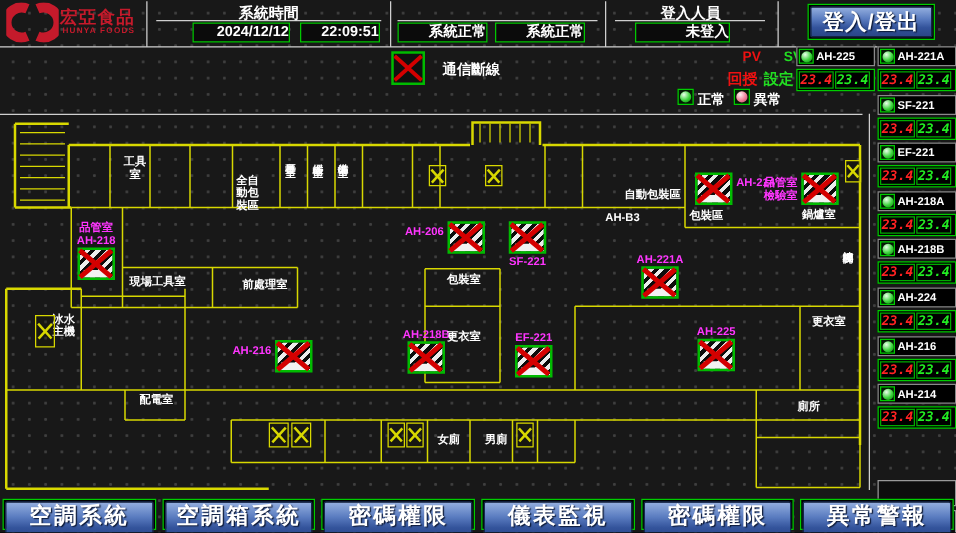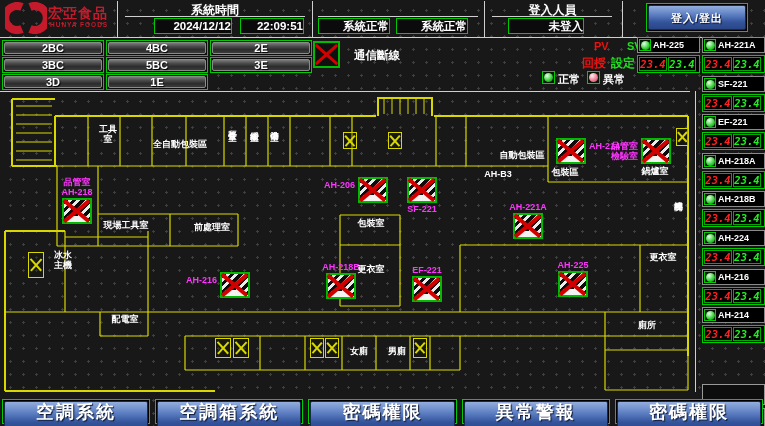--- a/index.html
+++ b/index.html
@@ -15,21 +15,21 @@
 
 .hlabel{position:absolute;color:#fff;font-weight:bold;font-size:12px;text-align:center;white-space:nowrap}
 .vbox{position:absolute;background:#0b0b0b;border:1px solid #00c800;color:#fff;font-weight:bold;
   font-size:11.5px;text-align:right;line-height:14px;white-space:nowrap}
 .logo-title{position:absolute;left:48px;top:5px;color:#c51a2b;font-weight:bold;font-size:14px;letter-spacing:1px}
 .logo-sub{position:absolute;left:50px;top:21px;color:#c51a2b;font-weight:bold;font-size:6.5px;letter-spacing:1px}
 .bluebtn{background:linear-gradient(180deg,#93aede 0%,#5a7cc0 40%,#33539b 70%,#2a4687);
   border:1px solid #16294f;border-radius:2px;color:#fff;font-weight:bold;
   text-align:center;text-shadow:1px 1px 1px #0a1530;cursor:pointer}
 #loginWrap{position:absolute;left:646px;top:3px;width:102px;height:29px;border:1px solid #00cc00;padding:1px;background:#000}
-#loginWrap .bluebtn{width:100%;height:100%;font-size:11px;line-height:24px;letter-spacing:1px}
+#loginWrap .bluebtn{width:100%;height:100%;font-size:17px;line-height:24px;letter-spacing:1px}
 
 
 #floorGrid{position:absolute;left:2px;top:40px;width:312px;display:grid;
   grid-template-columns:repeat(3,102px);gap:1px 2px}
 .fwrap{border:1px solid #00cc00;padding:1px;background:#0c0c0c;height:16px}
 .fbtn{height:12px;line-height:11px;text-align:center;color:#fff;font-size:11px;font-weight:bold;
   background:linear-gradient(180deg,#7b7b7b 0%,#4a4a4a 35%,#2c2c2c 65%,#3a3a3a 100%);
   border:1px solid #8a8a8a;border-radius:2px;text-shadow:1px 1px 1px #000;cursor:pointer}
 
 
@@ -113,46 +113,20 @@
     <div class="vbox" style="left:396px;top:18px;width:72px;height:16px">系統正常</div>
 
     <div class="hlabel" style="left:495px;top:2px;width:115px">登入人員</div>
     <div class="vbox" style="left:508px;top:18px;width:76px;height:16px">未登入</div>
 
     <div id="loginWrap">
       <div class="bluebtn">登入/登出</div>
     </div>
   </div>
 
-  <div id="floorGrid">
-      <div class="fwrap">
-        <div class="fbtn">2BC</div>
-      </div>
-      <div class="fwrap">
-        <div class="fbtn">4BC</div>
-      </div>
-      <div class="fwrap">
-        <div class="fbtn">2E</div>
-      </div>
-      <div class="fwrap">
-        <div class="fbtn">3BC</div>
-      </div>
-      <div class="fwrap">
-        <div class="fbtn">5BC</div>
-      </div>
-      <div class="fwrap">
-        <div class="fbtn">3E</div>
-      </div>
-      <div class="fwrap">
-        <div class="fbtn">3D</div>
-      </div>
-      <div class="fwrap">
-        <div class="fbtn">1E</div>
-      </div>
-    </div>
 
   <div id="commBox">
     <span class="xline a"></span>
     <span class="xline b"></span>
   </div>
   <div class="lgd wht" style="left:354px;top:48px;font-size:11.5px">通信斷線</div>
 
   <div class="lgd red" style="left:594px;top:40px">PV</div>
   <div class="lgd grn" style="left:627px;top:40px">SV</div>
   <div class="lgd red" style="left:582px;top:55px;font-size:12px">回授</div>
@@ -368,31 +342,31 @@
       <div class="devg" style="left: 220px; top: 180px;">
         <div class="dev">
           <div class="xl a"></div>
           <div class="xl b"></div>
         </div>
         <div class="dlab left">
           <div>AH-216</div>
         </div>
       </div>
       <div class="room" style="left: 98px; top: 32px; width: 20px;">工具室</div>
-      <div class="room" style="left: 152px; top: 47px; width: 56px;">全自動包裝區</div>
+      <div class="room" style="left: 152px; top: 47px; width: 56px; padding-left: 36px;">全自動包裝區</div>
       <div class="room vert" style="left: 228px; top: 32px;">秤量室</div>
       <div class="room vert" style="left: 250px; top: 32px;">緩衝室</div>
       <div class="room vert" style="left: 270px; top: 32px;">準備室</div>
       <div class="room" style="left: 478px; top: 41px; width: 40px; margin-top: 36px;">AH-B3</div>
       <div class="room" style="left: 498px; top: 58px; width: 48px;">自動包裝區</div>
       <div class="room" style="left: 550px; top: 75px; width: 30px;">包裝區</div>
       <div class="room" style="left: 640px; top: 74px; width: 30px;">鍋爐室</div>
       <div class="room" style="left: 102px; top: 128px; width: 48px;">現場工具室</div>
       <div class="room" style="left: 192px; top: 130px; width: 40px;">前處理室</div>
-      <div class="room" style="left: 52px; top: 158px; width: 22px;">冰水主機</div>
+      <div class="room" style="left: 40px; top: 158px; width: 22px;">冰水主機</div>
       <div class="room" style="left: 356px; top: 126px; width: 30px;">包裝室</div>
       <div class="room" style="left: 356px; top: 172px; width: 30px;">更衣室</div>
       <div class="room" style="left: 110px; top: 222px; width: 30px;">配電室</div>
       <div class="room" style="left: 348px; top: 254px; width: 22px; text-align: center;">女廁</div>
       <div class="room" style="left: 386px; top: 254px; width: 22px;">男廁</div>
       <div class="room vert" style="left: 674px; top: 102px;">樓梯間</div>
       <div class="room" style="left: 648px; top: 160px; width: 30px;">更衣室</div>
       <div class="room" style="left: 636px; top: 228px; width: 22px;">廁所</div>
       <div class="stair" style="left: 343px; top: 40px; width: 14px; height: 17px;">
         <div class="sx a"></div>
@@ -436,19 +410,22 @@
       <div class="nwrap">
         <div class="bluebtn nbtn">空調系統</div>
       </div>
       <div class="nwrap">
         <div class="bluebtn nbtn">空調箱系統</div>
       </div>
       <div class="nwrap">
         <div class="bluebtn nbtn">密碼權限</div>
       </div>
       <div class="nwrap">
+        <div class="bluebtn nbtn">儀表監視</div>
+      </div>
+      <div class="nwrap">
+        <div class="bluebtn nbtn">密碼權限</div>
+      </div>
+      <div class="nwrap">
         <div class="bluebtn nbtn">異常警報</div>
       </div>
-      <div class="nwrap">
-        <div class="bluebtn nbtn">密碼權限</div>
-      </div>
     </div>
 </div>
 
 </body></html>

